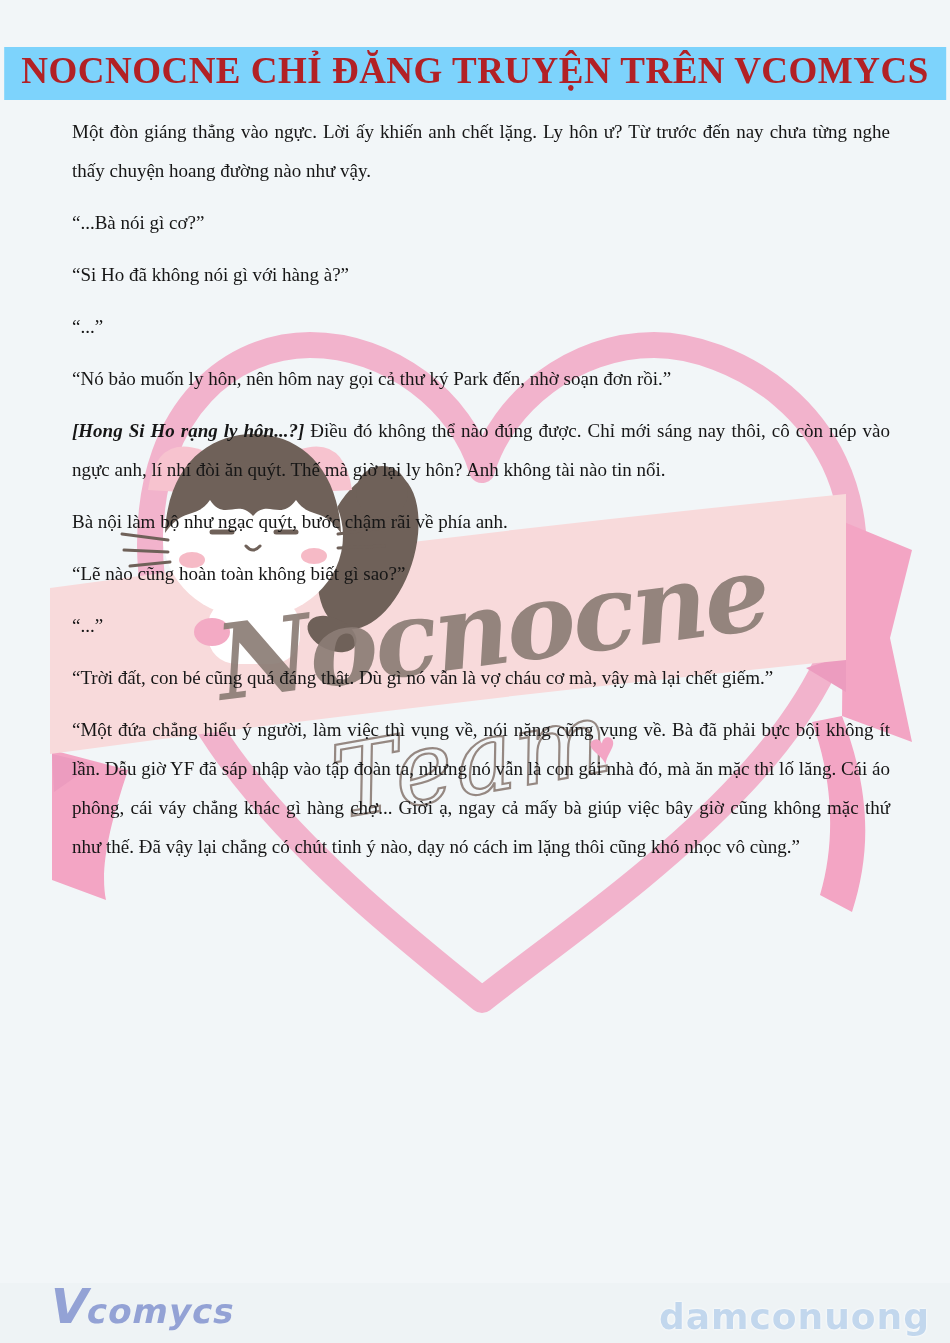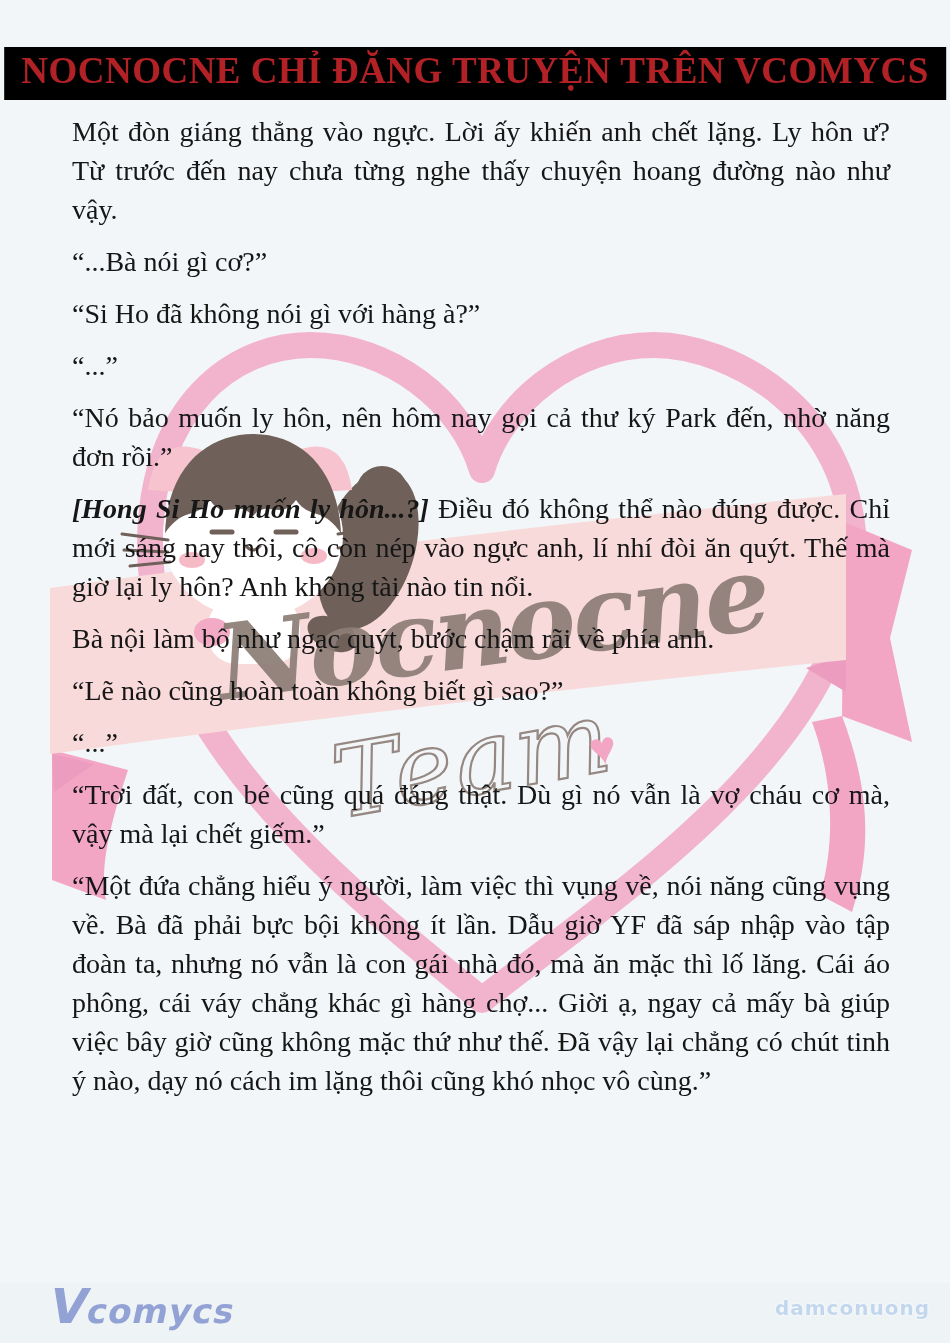--- a/index.html
+++ b/index.html
@@ -6,38 +6,38 @@
   .page{
     position:relative;
     width:950px;height:1343px;
     background:#f2f6f8;
     overflow:hidden;
     font-family:"Liberation Serif","DejaVu Serif",serif;
   }
   
   .title-banner{
     position:absolute;top:47px;left:50%;transform:translateX(-50%);
-    background:#000000;
+    background:#7dd3fc;
     padding:3px 17px 8px 17px;
     white-space:nowrap;
     z-index:2;
   }
   .title-banner h1{
     margin:0;
     font-size:37px;line-height:42px;
     font-weight:bold;
     letter-spacing:.5px;
     color:#b22125;
     font-family:"Liberation Serif","DejaVu Serif",serif;
   }
   
   .story{
     position:absolute;top:112px;left:72px;width:818px;
     z-index:2;
-    font-size:28px;line-height:39px;
+    font-size:19px;line-height:39px;
     color:#161616;
     text-align:justify;
   }
   .story p{margin:0 0 13px 0;}
   .story .lead{font-weight:bold;font-style:italic;}
   
   .watermark{
     position:absolute;inset:0;z-index:1;
   }
   .wm-name{
@@ -63,21 +63,21 @@
     font-weight:bold;
     font-size:34px;line-height:44px;
     letter-spacing:1px;
     color:#93a2d5;
   }
   .logo::first-letter{font-size:48px;}
   .credit{
     position:absolute;right:20px;top:1296px;z-index:2;
     font-family:"DejaVu Sans","Liberation Sans",sans-serif;
     font-weight:bold;
-    font-size:20px;
+    font-size:36px;
     letter-spacing:1px;
     color:#c2d7ed;
     text-shadow:0 0 3px #ffffff,0 0 1px #ffffff;
   }
 </style>
 </head>
 <body>
 
 <div class="page">
 
@@ -132,22 +132,22 @@
 
   <header class="title-banner">
     <h1>NOCNOCNE CHỈ ĐĂNG TRUYỆN TRÊN VCOMYCS</h1>
   </header>
 
   <main class="story">
       <p>Một đòn giáng thẳng vào ngực. Lời ấy khiến anh chết lặng. Ly hôn ư? Từ trước đến nay chưa từng nghe thấy chuyện hoang đường nào như vậy.</p>
       <p>“...Bà nói gì cơ?”</p>
       <p>“Si Ho đã không nói gì với hàng à?”</p>
       <p>“...”</p>
-      <p>“Nó bảo muốn ly hôn, nên hôm nay gọi cả thư ký Park đến, nhờ năng đơn rồi.”</p>
-      <p><span class="lead">[Hong Si Ho muốn ly hôn...?]</span> Điều đó không thể nào đúng được. Chỉ mới sáng nay thôi, cô còn nép vào ngực anh, lí nhí đòi ăn quýt. Thế mà giờ lại ly hôn? Anh không tài nào tin nổi.</p>
+      <p>“Nó bảo muốn ly hôn, nên hôm nay gọi cả thư ký Park đến, nhờ soạn đơn rồi.”</p>
+      <p><span class="lead">[Hong Si Ho rạng ly hôn...?]</span> Điều đó không thể nào đúng được. Chỉ mới sáng nay thôi, cô còn nép vào ngực anh, lí nhí đòi ăn quýt. Thế mà giờ lại ly hôn? Anh không tài nào tin nổi.</p>
       <p>Bà nội làm bộ như ngạc quýt, bước chậm rãi về phía anh.</p>
       <p>“Lẽ nào cũng hoàn toàn không biết gì sao?”</p>
       <p>“...”</p>
       <p>“Trời đất, con bé cũng quá đáng thật. Dù gì nó vẫn là vợ cháu cơ mà, vậy mà lại chết giếm.”</p>
       <p>“Một đứa chẳng hiểu ý người, làm việc thì vụng về, nói năng cũng vụng về. Bà đã phải bực bội không ít lần. Dẫu giờ YF đã sáp nhập vào tập đoàn ta, nhưng nó vẫn là con gái nhà đó, mà ăn mặc thì lố lăng. Cái áo phông, cái váy chẳng khác gì hàng chợ... Giời ạ, ngay cả mấy bà giúp việc bây giờ cũng không mặc thứ như thế. Đã vậy lại chẳng có chút tinh ý nào, dạy nó cách im lặng thôi cũng khó nhọc vô cùng.”</p>
     </main>
 
   <div class="footer-strip"></div>
   <span class="logo">Vcomycs</span>
   <span class="credit">damconuong</span>

